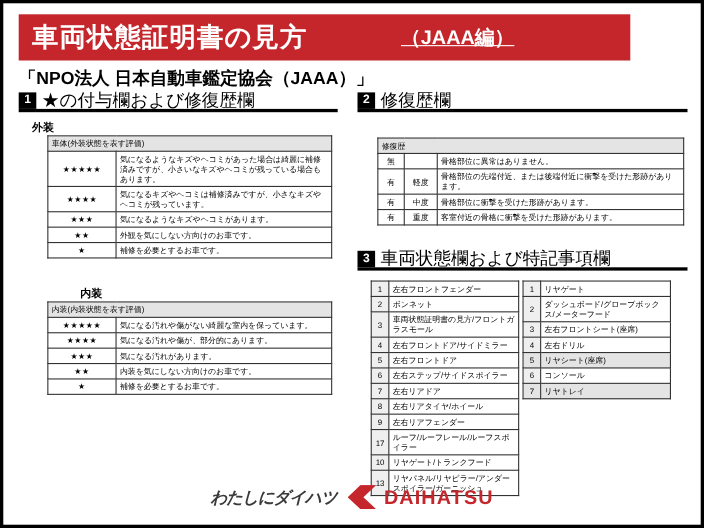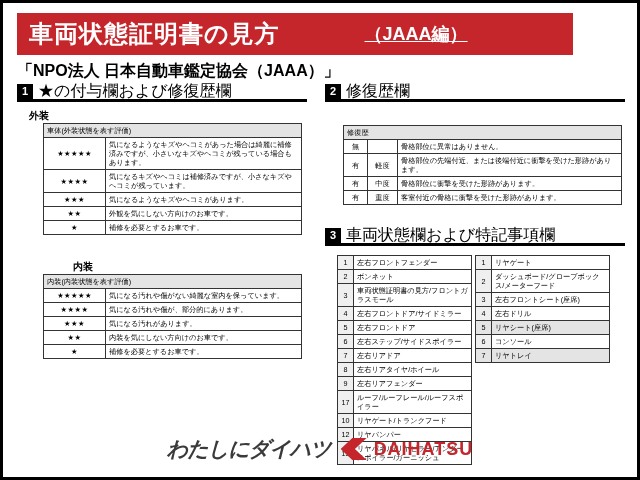--- a/index.html
+++ b/index.html
@@ -128,21 +128,21 @@
   .footer {
     position: absolute;
     left: 0;
     right: 0;
     bottom: 14px;
     display: flex;
     align-items: center;
     justify-content: center;
   }
   .brand-left {
-    font-size: 21px;
+    font-size: 15px;
     font-weight: bold;
     color: #3a3a3a;
     font-style: italic;
     letter-spacing: -1px;
   }
   .brand-mark {
     width: 26px;
     height: 22px;
     margin: 0 7px 0 10px;
     position: relative;
@@ -327,24 +327,20 @@
           <td class="num-cell">9</td>
           <td>左右リアフェンダー</td>
         </tr>
       <tr>
           <td class="num-cell">17</td>
           <td>ルーフ/ルーフレール/ルーフスポイラー</td>
         </tr>
       <tr>
           <td class="num-cell">10</td>
           <td>リヤゲート/トランクフード</td>
-        </tr>
-      <tr>
-          <td class="num-cell">12</td>
-          <td>リヤバンパー</td>
         </tr>
       <tr>
           <td class="num-cell">13</td>
           <td>リヤパネル/リヤピラー/アンダースポイラー/ガーニッシュ</td>
         </tr>
     </tbody>
   </table>
 
   <table class="grid" style="left:472px; top:252px; width:134px;">
     <colgroup>

